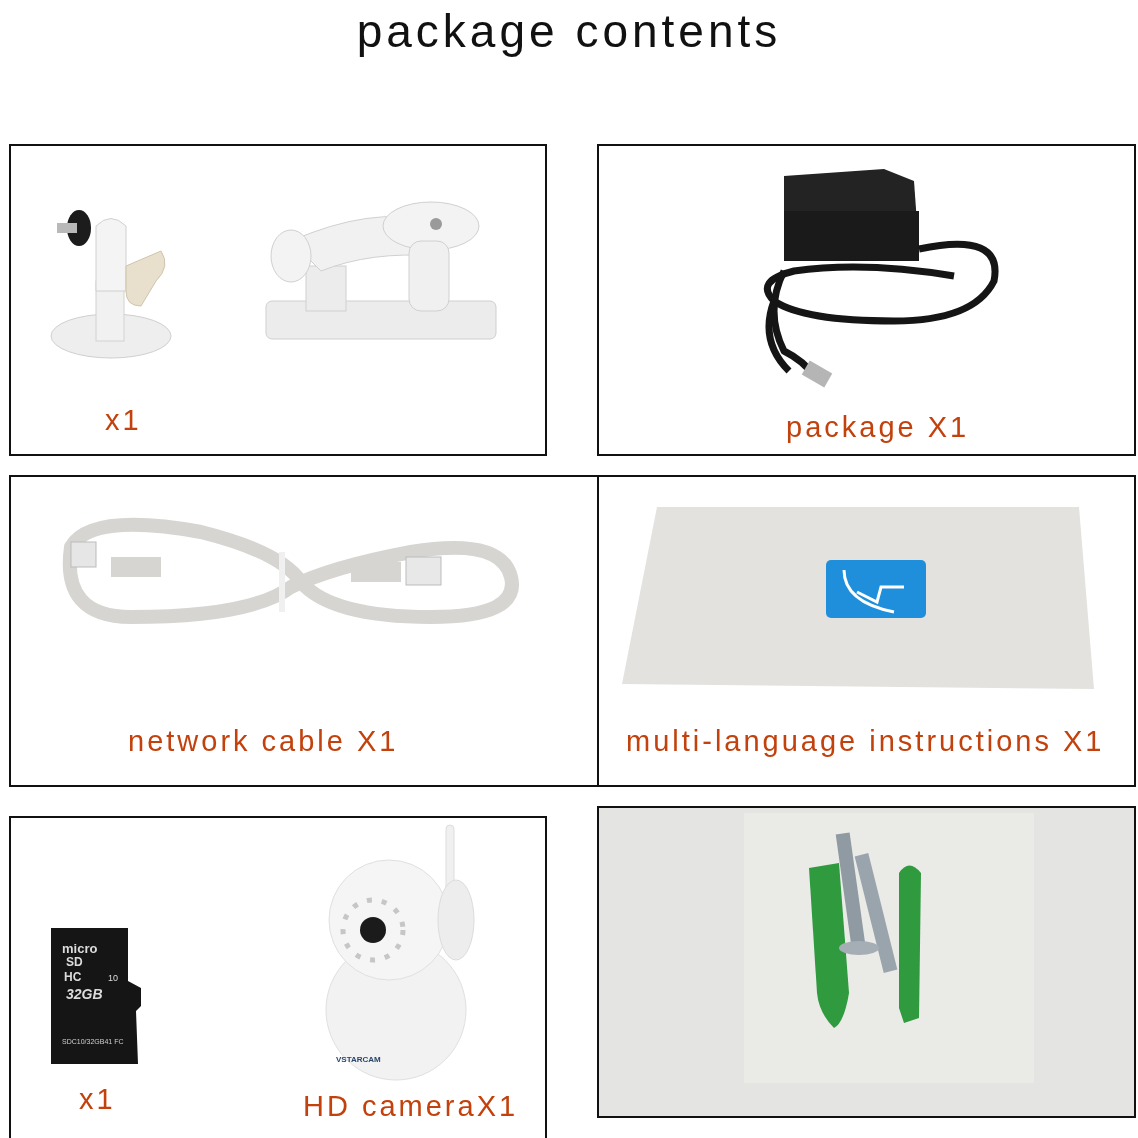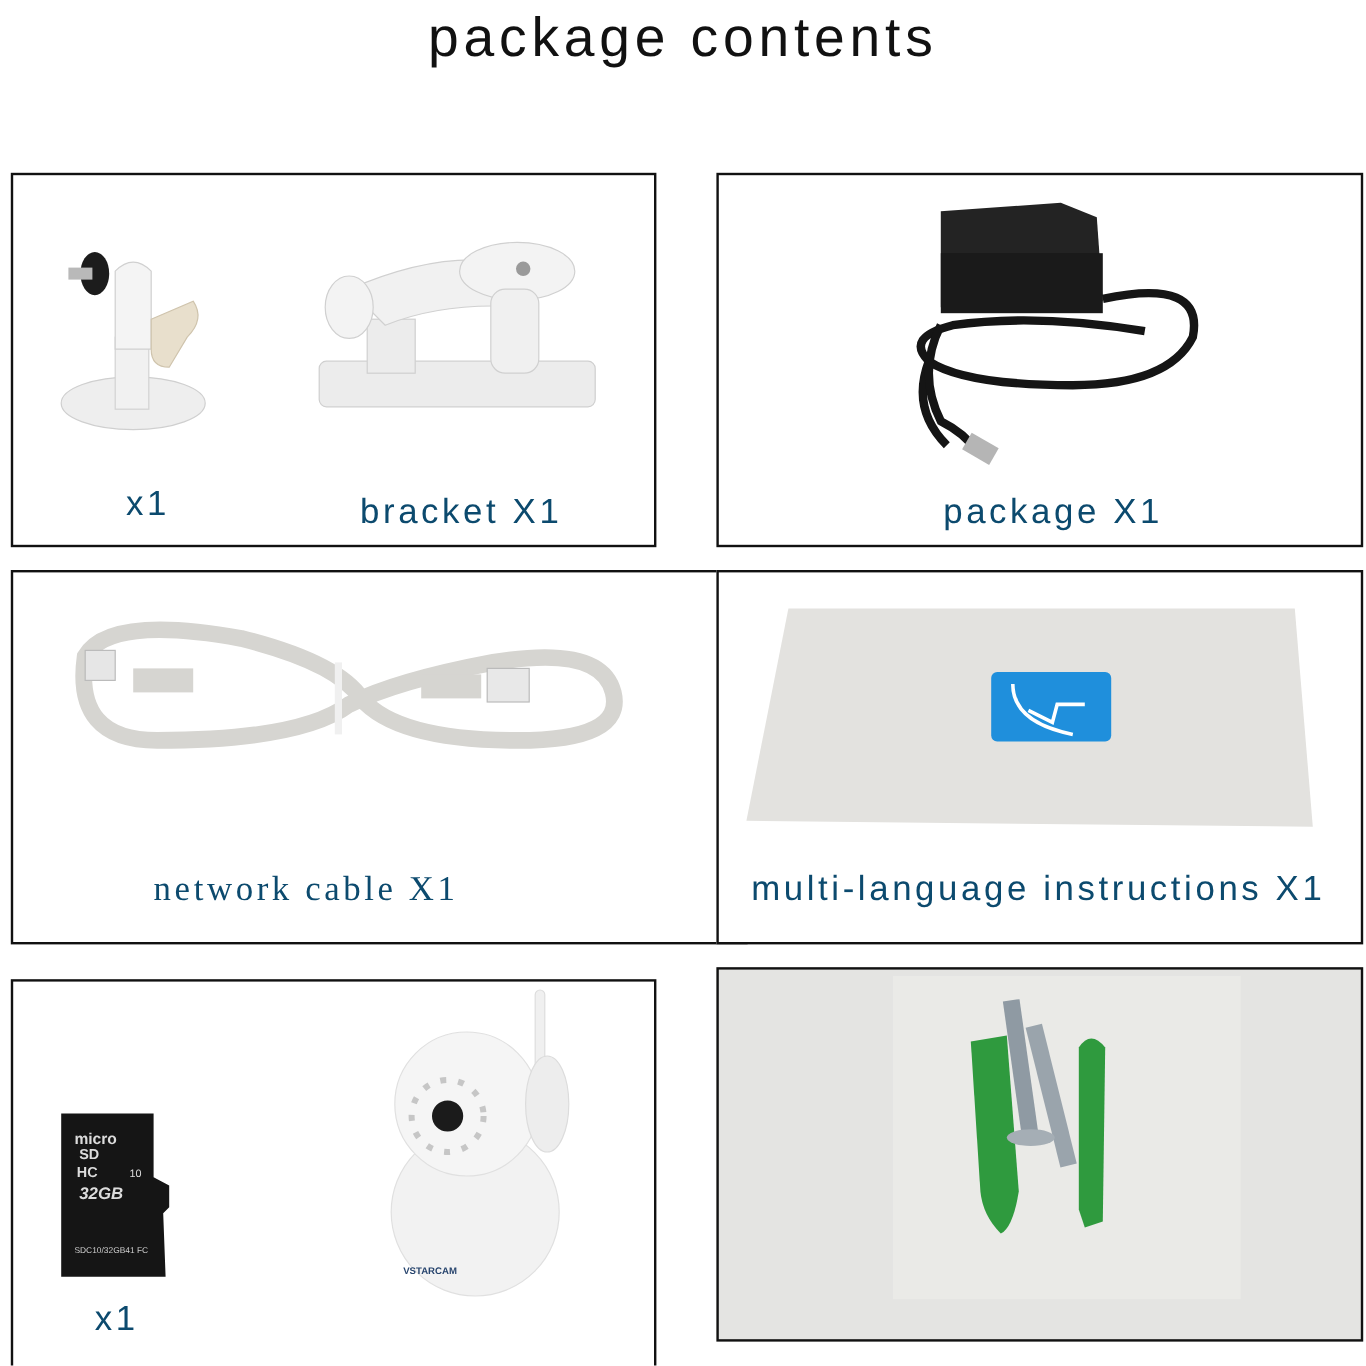--- a/index.html
+++ b/index.html
@@ -3,25 +3,25 @@
 <meta charset="utf-8">
 <style>
   html, body { margin:0; padding:0; background:#ffffff; }
   body { width:1138px; height:1138px; position:relative; overflow:hidden;
          font-family:"Liberation Sans", sans-serif; color:#111; }
   .title { position:absolute; left:0; top:4px; width:1200px; text-align:center;
            font-size:46px; letter-spacing:4px; color:#111; }
   .panel { position:absolute; border:2px solid #111; box-sizing:border-box; background:#fff; overflow:hidden; }
   .p1 { left:9px;  top:144px; width:538px; height:312px; }
   .p2 { left:597px; top:144px; width:539px; height:312px; }
-  .p3 { left:9px;  top:475px; width:614px; height:312px;font-family:Liberation Serif, serif; }
+  .p3 { left:9px;  top:475px; width:614px; height:312px; }
   .p4 { left:597px; top:475px; width:539px; height:312px;padding-left:16px; }
   .p5 { left:9px;  top:816px; width:538px; height:368px; }
   .p6 { left:597px; top:806px; width:539px; height:312px; background:#e4e4e2; }
-  .lbl { position:absolute; font-size:29px; letter-spacing:3px; color:#0c4a6e; white-space:nowrap; }
+  .lbl { position:absolute; font-size:29px; letter-spacing:3px; color:#c2410c; white-space:nowrap; }
   svg { position:absolute; }
 </style>
 </head>
 <body>
 
 <div class="title" style="left:-31px;">package contents</div>
 
 <div class="panel p1">
   <svg style="left:30px;top:50px;" width="150" height="170" viewBox="0 0 150 170">
     <ellipse cx="70" cy="140" rx="60" ry="22" fill="#eeeeee" stroke="#cfcfcf"></ellipse>
@@ -34,21 +34,20 @@
   <svg style="left:250px;top:50px;" width="250" height="160" viewBox="0 0 250 160">
     <rect x="5" y="105" width="230" height="38" rx="6" fill="#ececec" stroke="#cfcfcf"></rect>
     <rect x="45" y="70" width="40" height="45" fill="#ececec" stroke="#d0d0d0"></rect>
     <path d="M30 45 Q110 10 170 25 L175 60 Q110 55 60 75 Z" fill="#f1f1f1" stroke="#d0d0d0"></path>
     <ellipse cx="170" cy="30" rx="48" ry="24" fill="#f3f3f3" stroke="#d0d0d0"></ellipse>
     <circle cx="175" cy="28" r="6" fill="#9a9a9a"></circle>
     <rect x="148" y="45" width="40" height="70" rx="12" fill="#f0f0f0" stroke="#d0d0d0"></rect>
     <ellipse cx="30" cy="60" rx="20" ry="26" fill="#f3f3f3" stroke="#d0d0d0"></ellipse>
   </svg>
   <div class="lbl" style="left:94px;top:258px;">x1</div>
-  <div class="lbl" style="left:289px;top:265px;">bracket X1</div>
 </div>
 
 <div class="panel p2">
   <svg style="left:145px;top:15px;" width="280" height="240" viewBox="0 0 280 240">
     <path d="M40 15 L140 8 L170 20 L175 90 L40 95 Z" fill="#232323"></path>
     <rect x="40" y="50" width="135" height="50" fill="#1a1a1a"></rect>
     <path d="M175 88 Q260 70 250 120 Q230 160 150 160 Q60 160 30 140 Q10 120 50 110 Q120 100 210 115 M30 140 Q15 180 45 210" stroke="#151515" stroke-width="7" fill="none"></path>
     <path d="M40 110 Q20 150 40 190 Q60 200 70 215" stroke="#151515" stroke-width="7" fill="none"></path>
     <rect x="60" y="205" width="26" height="16" transform="rotate(30 73 213)" fill="#b5b5b5"></rect>
   </svg>
@@ -90,20 +89,21 @@
   <svg style="left:300px;top:2px;" width="170" height="280" viewBox="0 0 170 280">
     <rect x="135" y="5" width="8" height="80" rx="4" fill="#f0f0f0" stroke="#ddd"></rect>
     <ellipse cx="85" cy="190" rx="70" ry="70" fill="#f2f2f2" stroke="#e0e0e0"></ellipse>
     <circle cx="78" cy="100" r="60" fill="#f5f5f5" stroke="#e0e0e0"></circle>
     <ellipse cx="145" cy="100" rx="18" ry="40" fill="#ededed" stroke="#dcdcdc"></ellipse>
     <circle cx="62" cy="110" r="13" fill="#1b1b1b"></circle>
     <circle cx="62" cy="110" r="30" fill="none" stroke="#c6c6c6" stroke-width="5" stroke-dasharray="5 10"></circle>
     <text x="25" y="242" fill="#28456e" font-size="8" font-family="Liberation Sans, sans-serif" font-weight="bold">VSTARCAM</text>
   </svg>
   <div class="lbl" style="left:68px;top:265px;">x1</div>
+  <div class="lbl" style="left:292px;top:272px;">HD cameraX1</div>
 </div>
 
 <div class="panel p6">
   <svg style="left:140px;top:5px;" width="300" height="270" viewBox="0 0 300 270">
     <rect x="5" y="0" width="290" height="270" fill="#ececea" opacity="0.7"></rect>
     <path d="M70 55 L100 50 L110 180 Q105 210 95 215 Q80 200 78 180 Z" fill="#2f9a3e"></path>
     <path d="M160 60 Q170 45 182 60 L180 205 L165 210 L160 195 Z" fill="#2f9a3e"></path>
     <rect x="105" y="20" width="14" height="120" transform="rotate(-8 112 80)" fill="#8f9aa3"></rect>
     <rect x="130" y="40" width="14" height="120" transform="rotate(-14 137 100)" fill="#9aa4ac"></rect>
     <ellipse cx="120" cy="135" rx="20" ry="7" fill="#a5aeb5"></ellipse>

